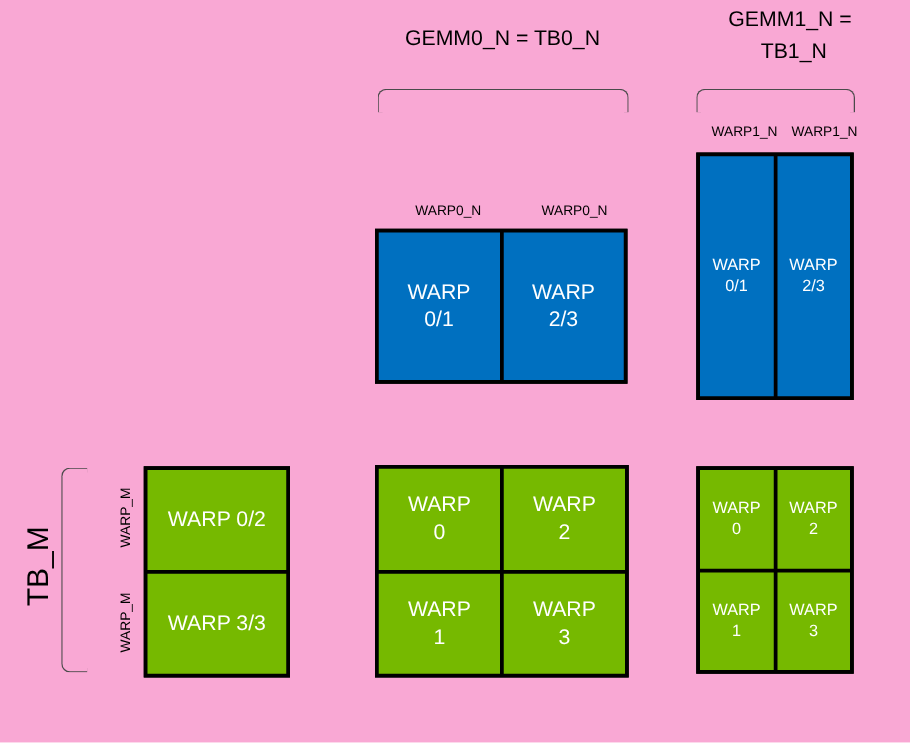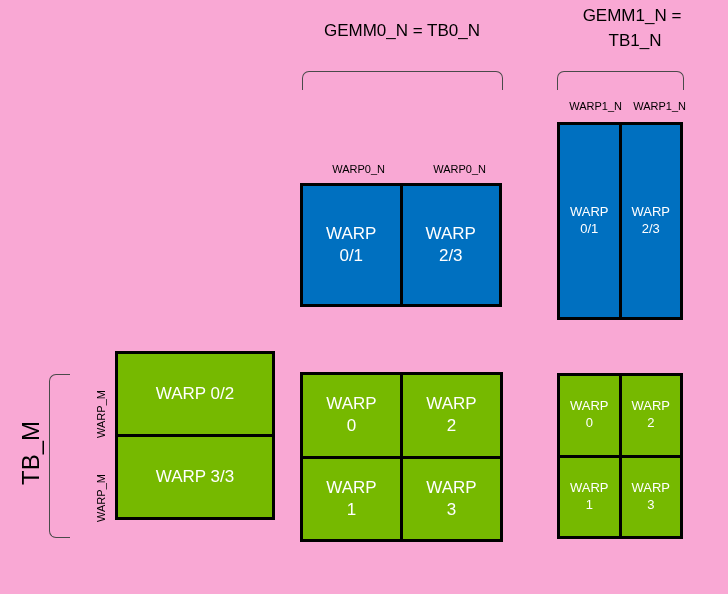--- a/index.html
+++ b/index.html
@@ -88,21 +88,21 @@
     </div>
   </div>
 
   <div class="abs rot tbm" style="left:-1px;top:439px;width:64px;">TB_M</div>
 
   <div class="abs bracket-left" style="left:49px;top:374px;height:162px;"></div>
 
   <div class="abs rot warpm" style="left:70px;top:408px;width:62px;">WARP_M</div>
   <div class="abs rot warpm" style="left:70px;top:492px;width:62px;">WARP_M</div>
 
-  <div class="abs tile" style="left:115px;top:351px;width:160px;height:169px;grid-template-rows:1fr 1fr;">
+  <div class="abs tile" style="left:115px;top:373px;width:117px;height:169px;grid-template-rows:1fr 1fr;">
     <div class="cell green t17">WARP 0/2</div>
     <div class="cell green t17">WARP 3/3</div>
   </div>
 
   <div class="abs tile" style="left:300px;top:372px;width:203px;height:170px;grid-template-columns:1fr 1fr;grid-template-rows:1fr 1fr;">
     <div class="cell green t17">
       <span>WARP</span>
       <span>0</span>
     </div>
     <div class="cell green t17">

